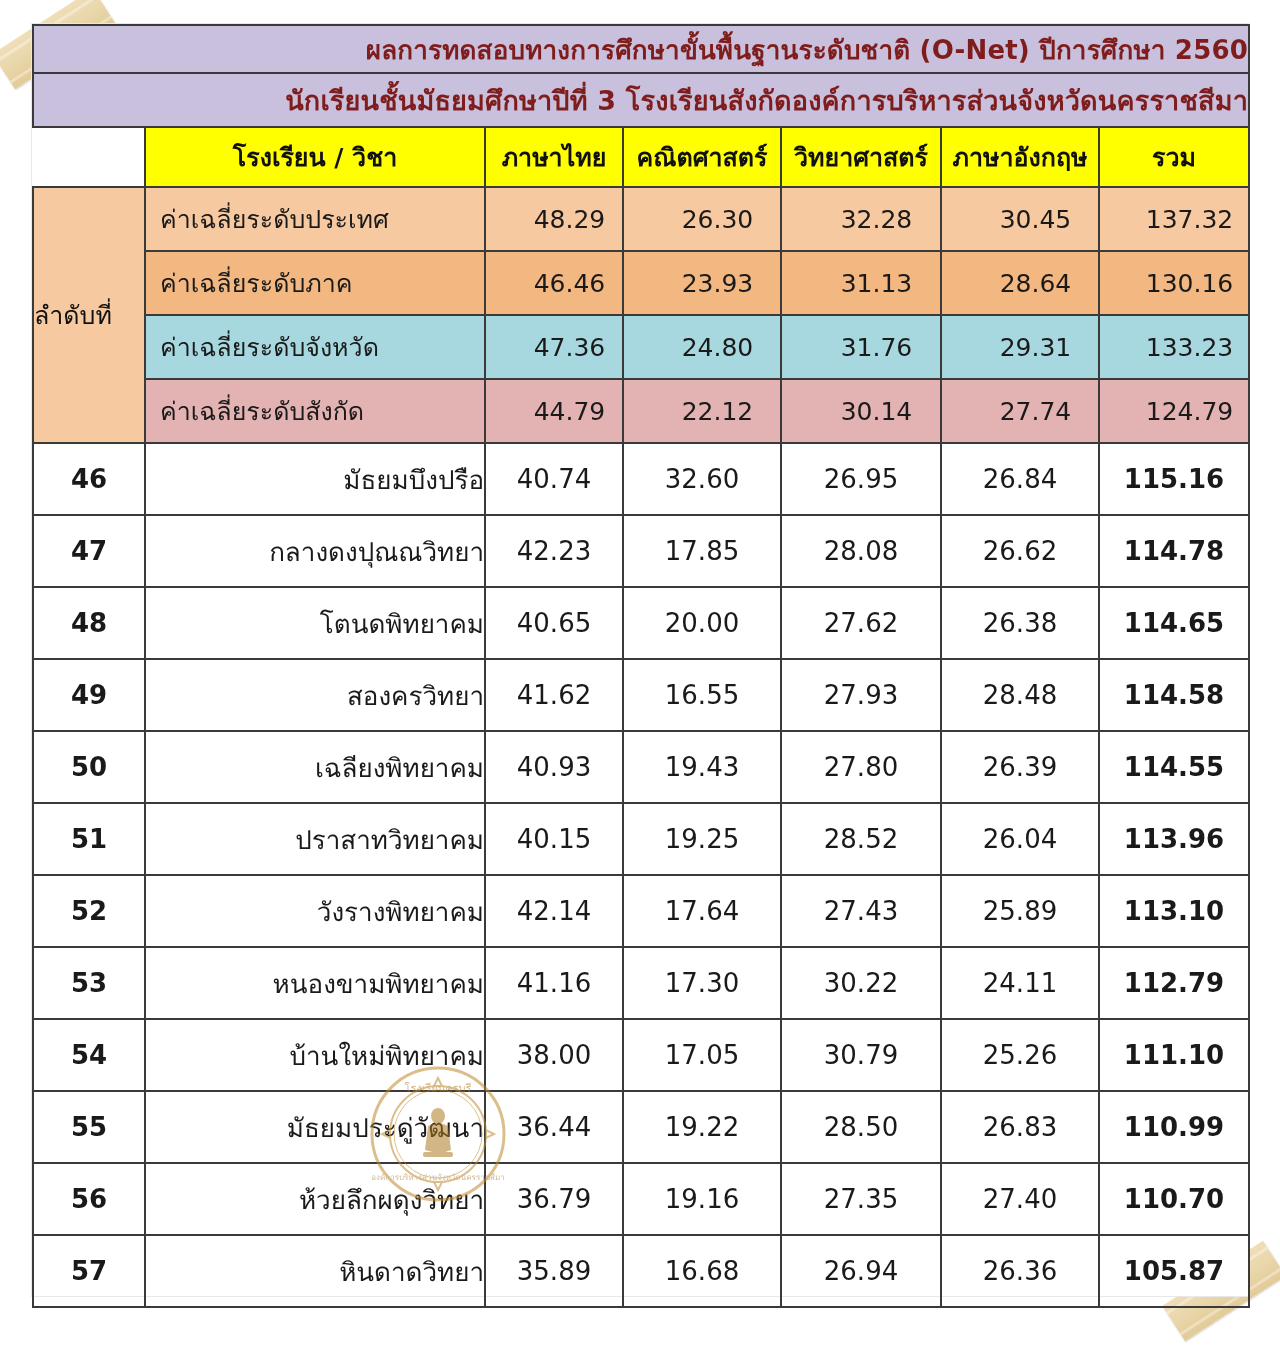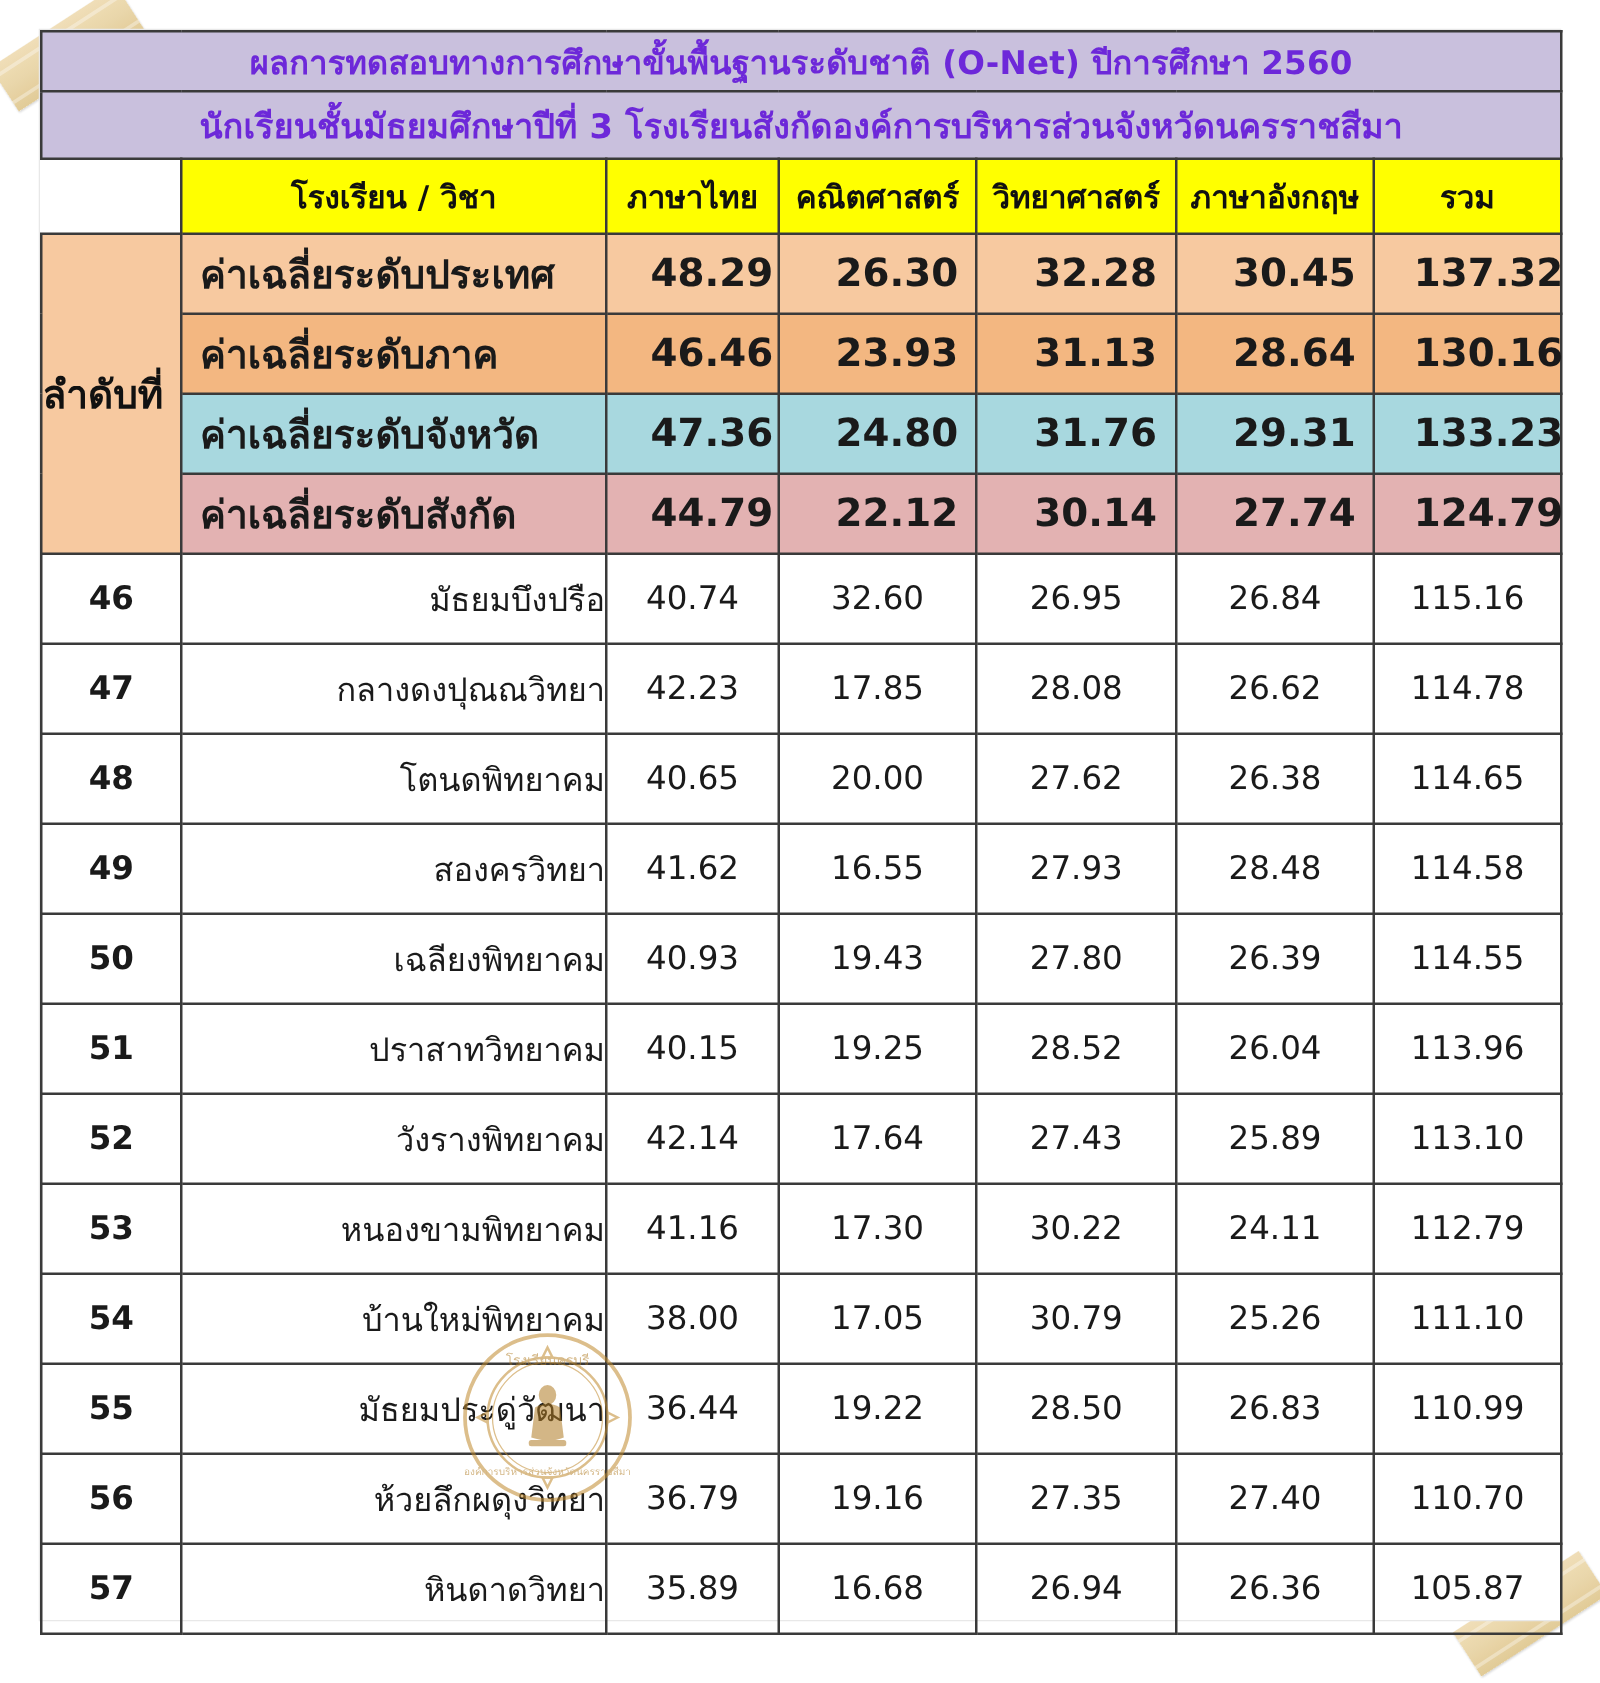--- a/index.html
+++ b/index.html
@@ -71,26 +71,26 @@
   col.c-name  { width: 340px; }
   col.c-thai  { width: 138px; }
   col.c-math  { width: 158px; }
   col.c-sci   { width: 160px; }
   col.c-eng   { width: 158px; }
   col.c-total { width: 150px; }
 
   
   .title-row td {
     background: #c9c0dd;
-    text-align: center;
+    text-align: right;
     font-weight: bold;
     font-size: 26px;
     height: 46px;
     letter-spacing: .2px;
-    color: #6d28d9;
+    color: #7f1d1d;
   }
   .title-row.second td {
     font-size: 27px;
     height: 52px;
   }
 
   
   .hdr td {
     background: #ffff00;
     text-align: center;
@@ -108,22 +108,22 @@
   .rank-label {
     background: #ffffff;
     font-weight: bold;
     font-size: 27px;
     color: #111;
   }
 
   
   .avg td {
     height: 62px;
-    font-size: 31px;
-    font-weight: bold;
+    font-size: 25px;
+    font-weight: normal;
   }
   .avg td.lbl {
     text-align: left;
     padding-left: 14px;
   }
   .avg td.num {
     text-align: center;
     padding-left: 31px;
   }
   .avg.country td { background: #f7c9a0; }
@@ -142,21 +142,21 @@
   }
   .data td.school {
     text-align: right;
     padding-left: 14px;
   }
   .data td.num {
     text-align: center;
   }
   .data td.total {
     text-align: center;
-    font-weight: normal;
+    font-weight: bold;
   }
 
   
   .seal {
     position: absolute;
     left: 336px;
     top: 1040px;
     width: 140px;
     height: 140px;
     pointer-events: none;

